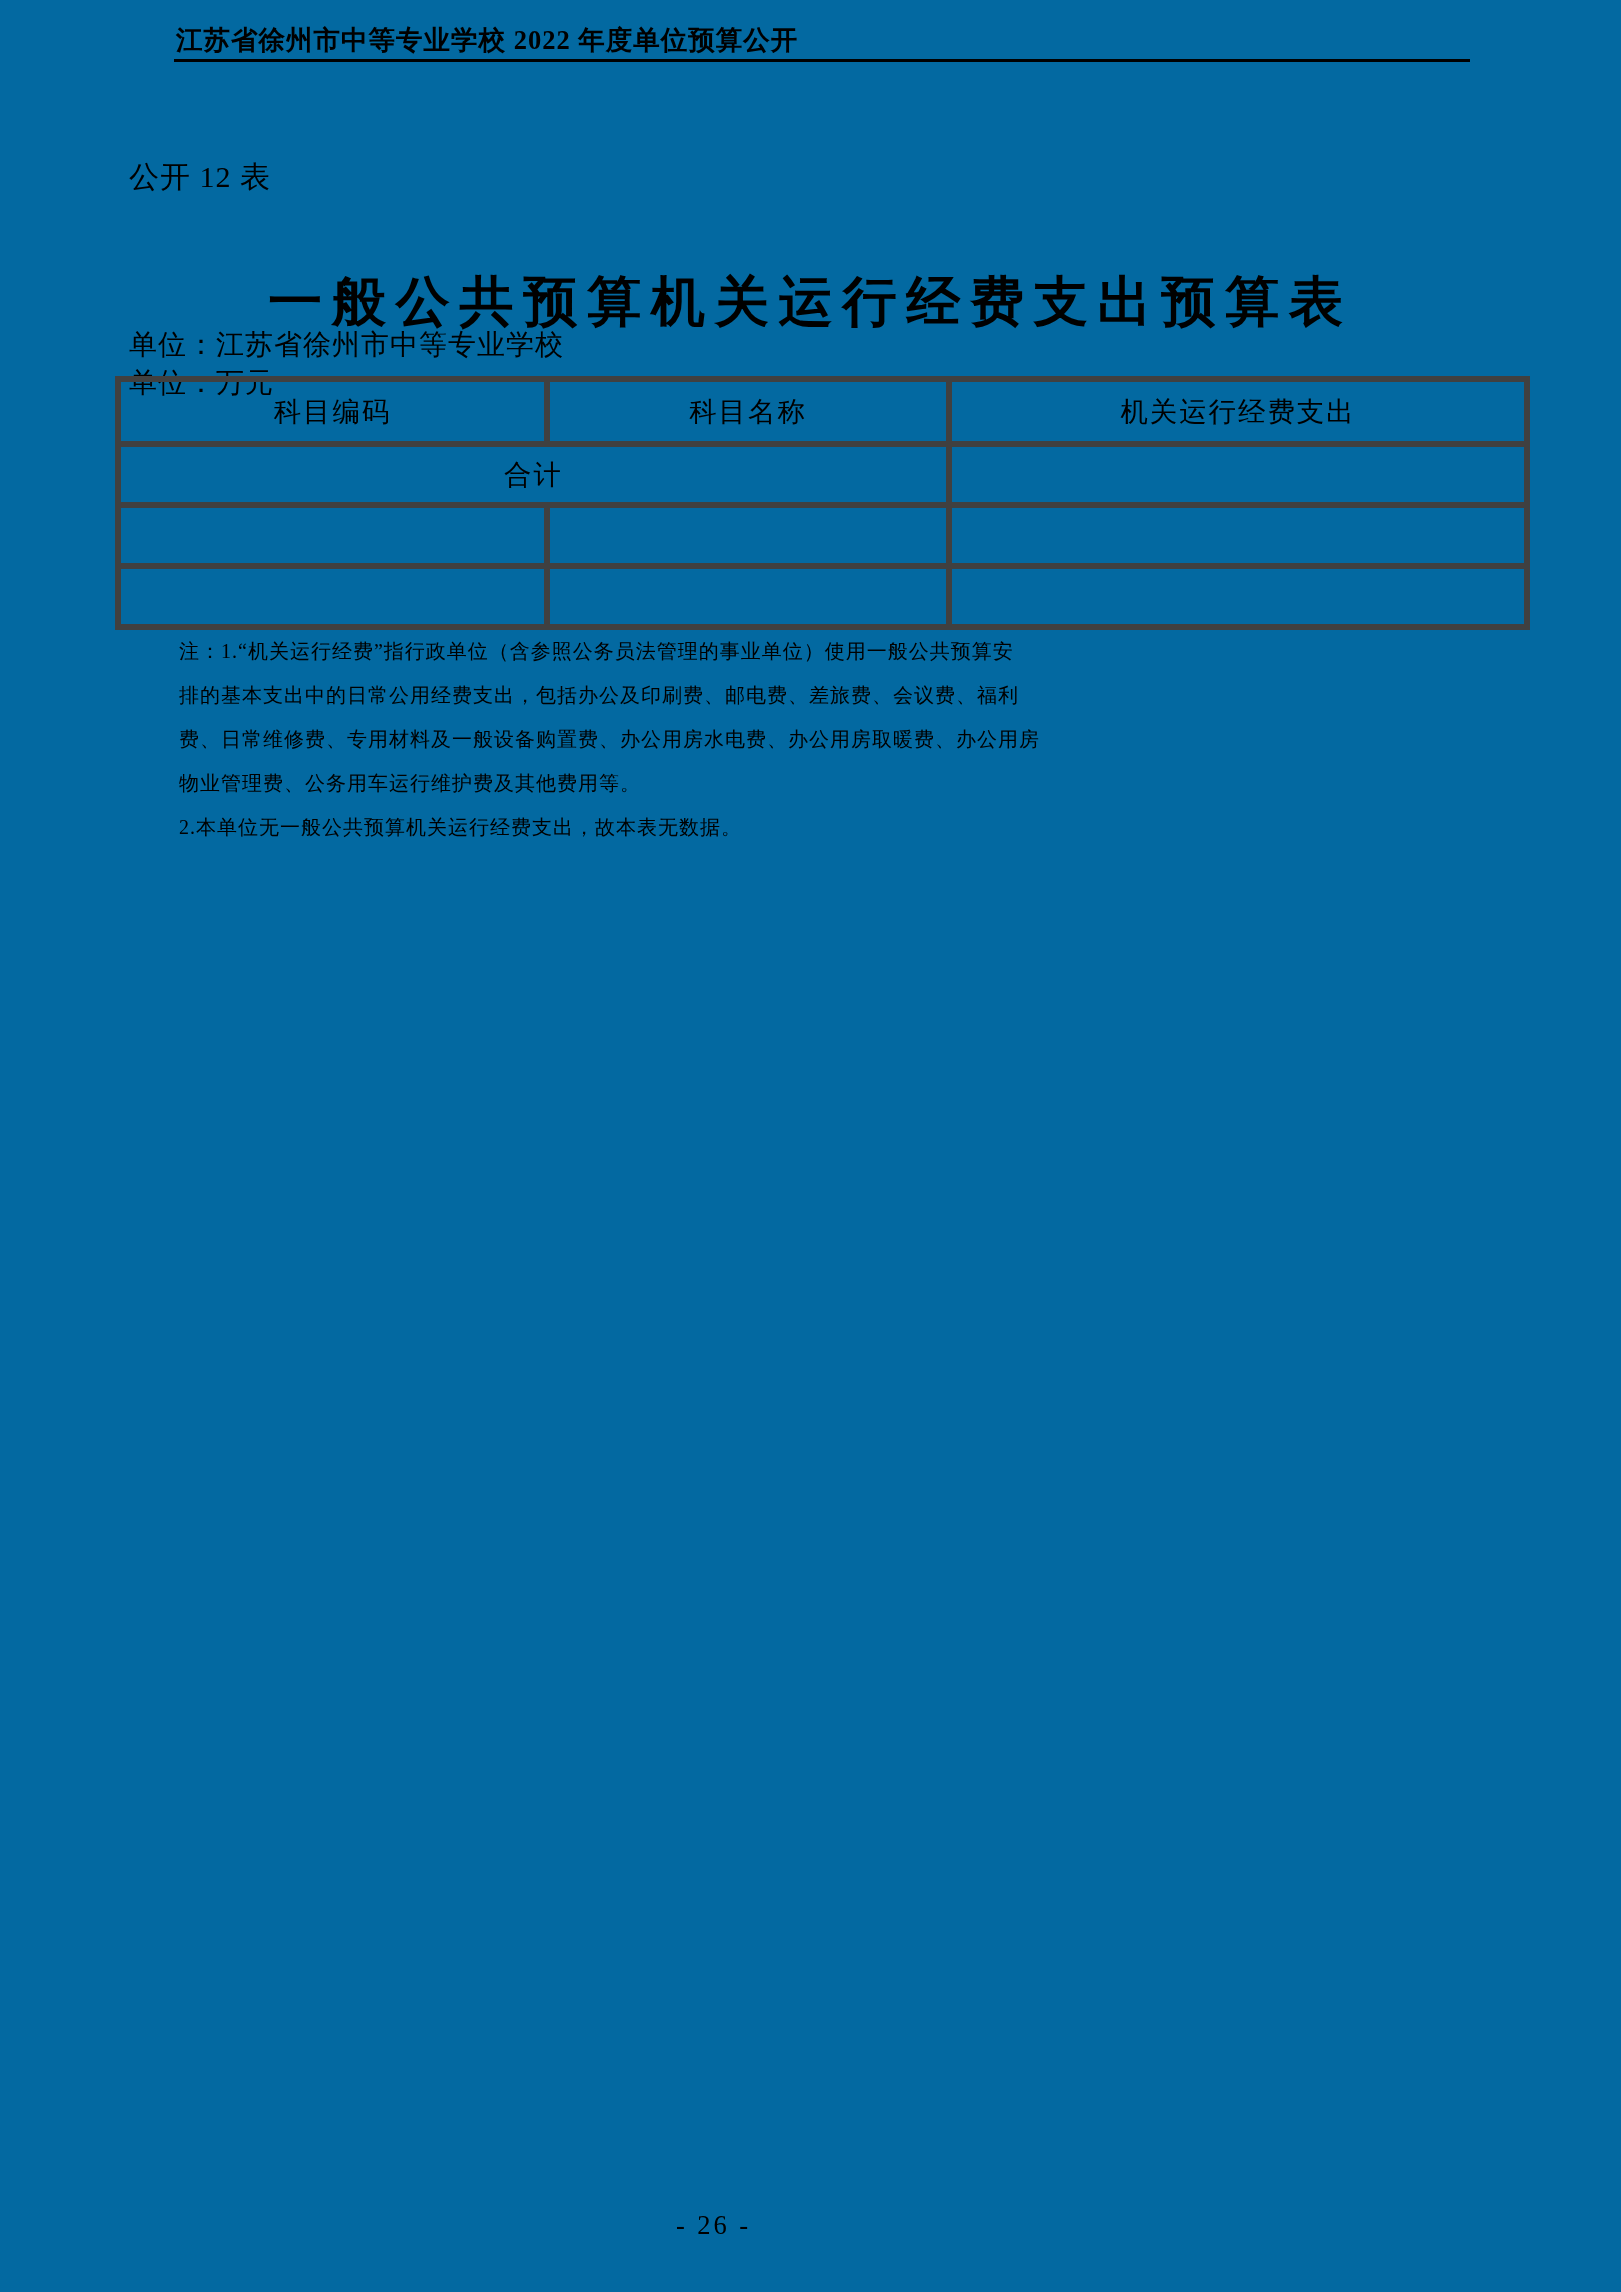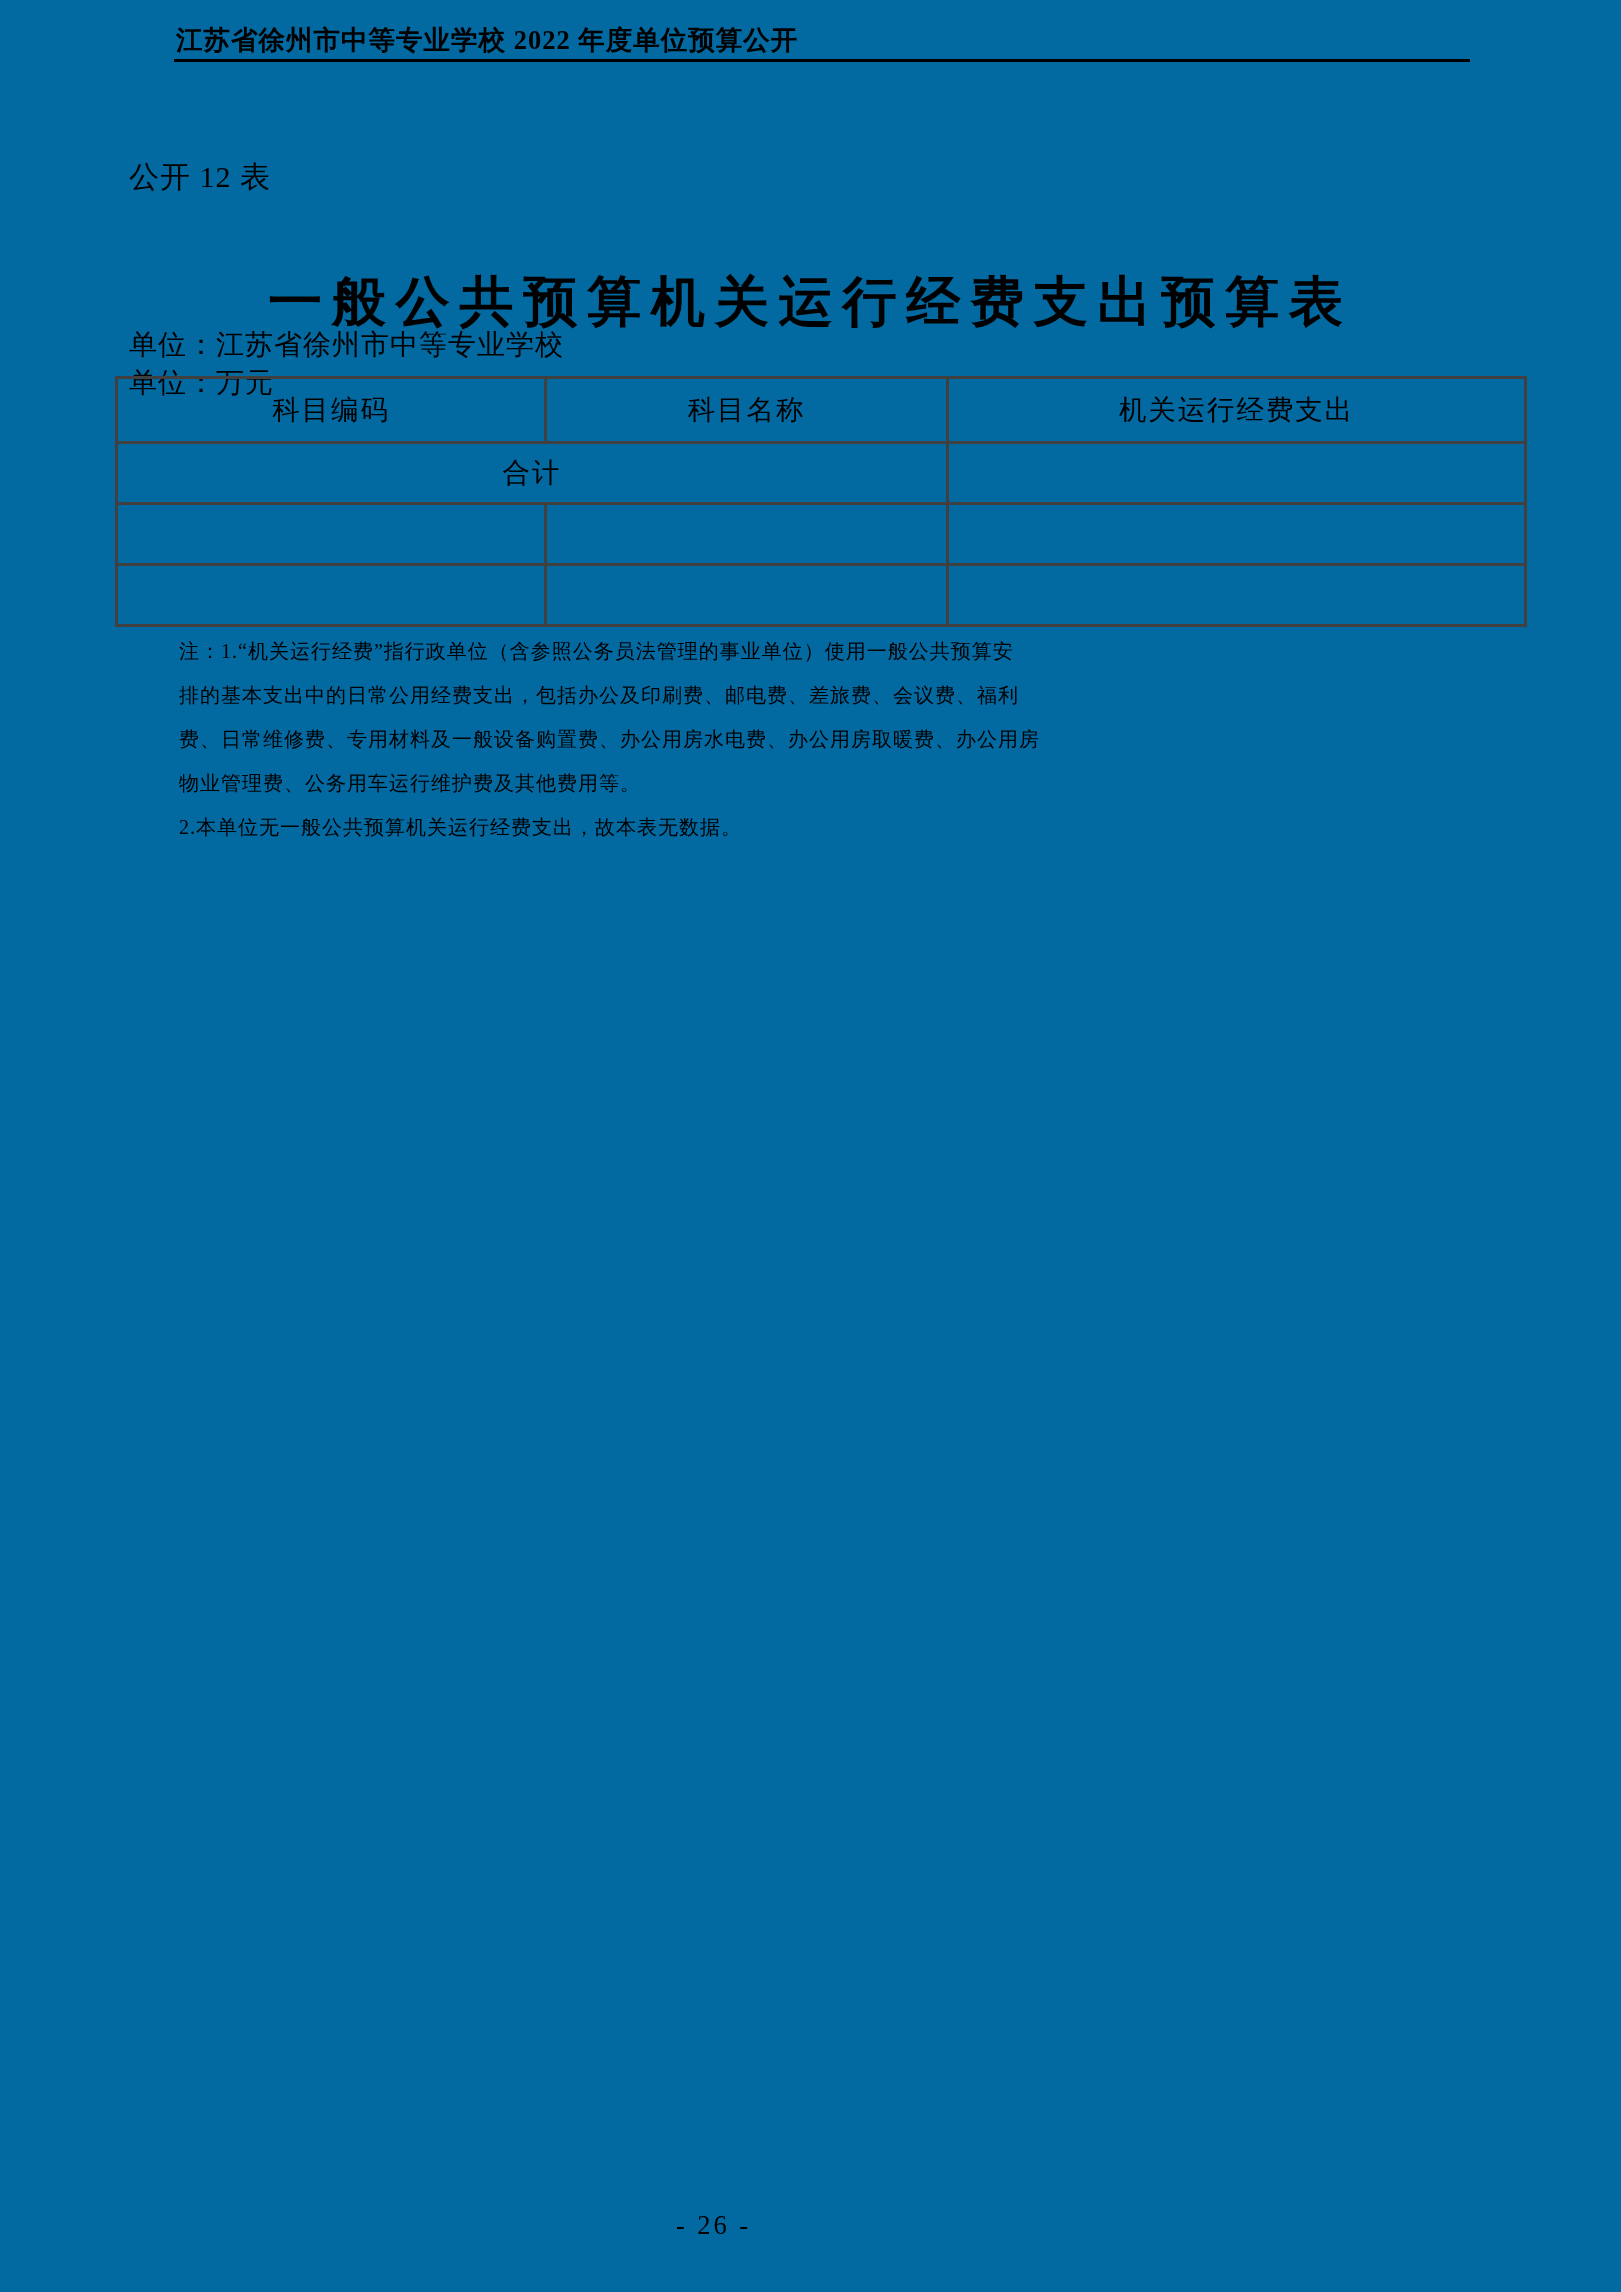--- a/index.html
+++ b/index.html
@@ -65,21 +65,21 @@
   table.budget-table {
     position: absolute;
     left: 115px;
     top: 376px;
     width: 1409px;
     border-collapse: collapse;
     table-layout: fixed;
   }
   table.budget-table th,
   table.budget-table td {
-    border: 3px solid #404040;
+    border: 6px solid #404040;
     text-align: center;
     vertical-align: middle;
     font-size: 27.4px;
     font-weight: normal;
     letter-spacing: 2px;
     padding: 0;
   }
   table.budget-table tr.header-row   { height: 65px; }
   table.budget-table tr.data-row     { height: 61px; margin-left: 6px; }
   .notes {

